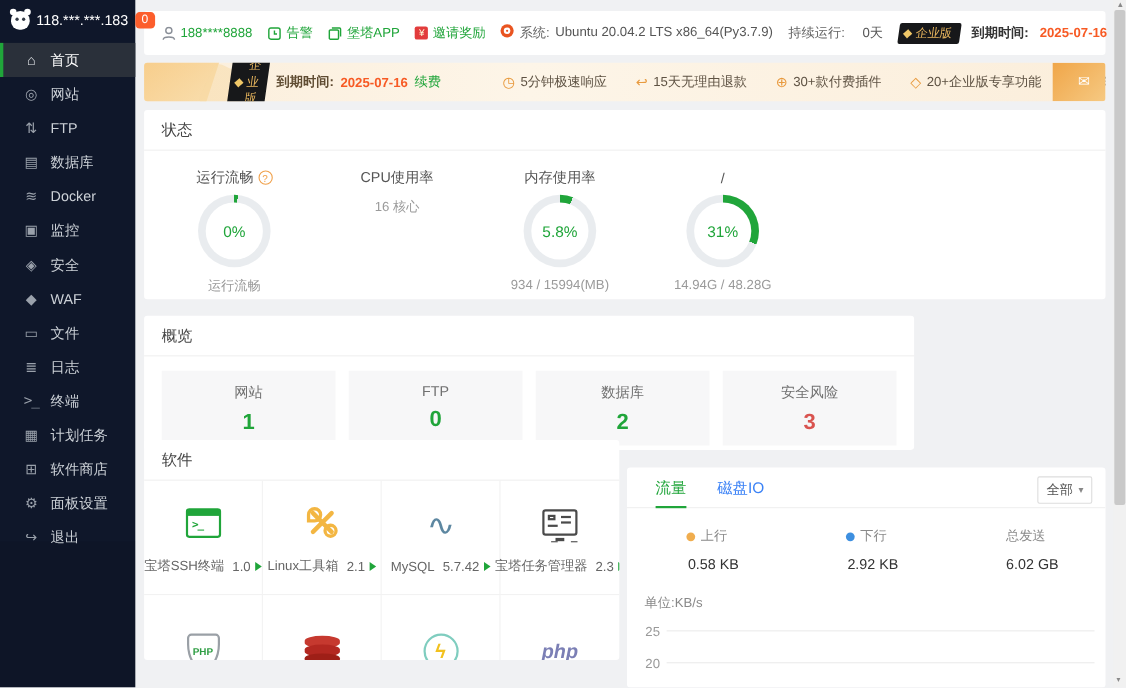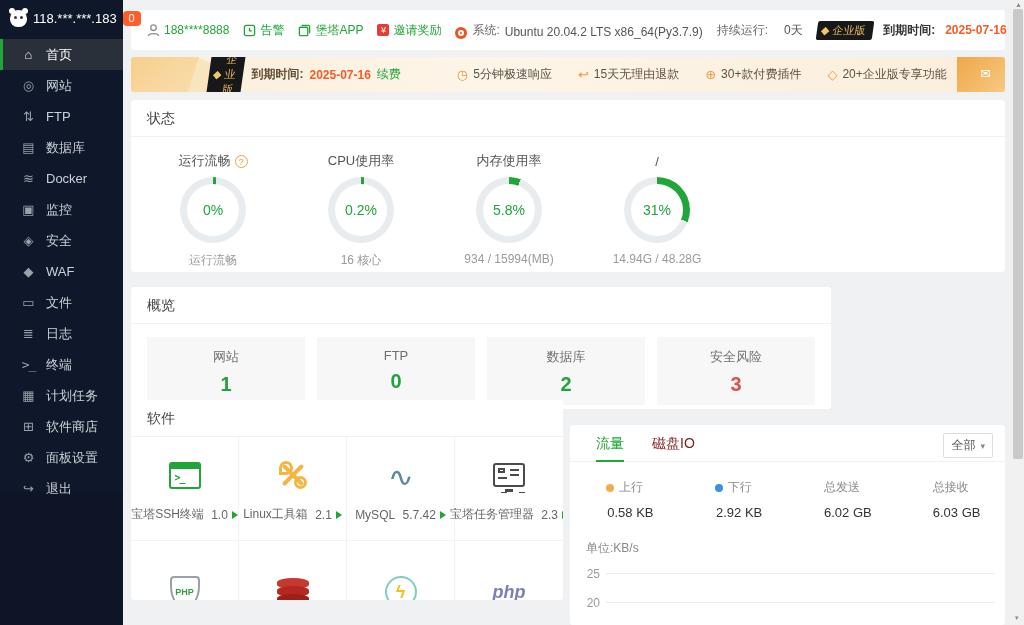--- a/index.html
+++ b/index.html
@@ -110,21 +110,21 @@
   .redis-ic i { position:absolute; left:0; width:32px; height:11px; background:#b32821; border-radius:50%/40%; }
   .redis-ic i:nth-child(1){ top:0; background:#c6392f; }
   .redis-ic i:nth-child(2){ top:8px; }
   .redis-ic i:nth-child(3){ top:16px; background:#9e1f17; }
   .bolt-ic { width:32px; height:32px; border:2px solid #7fcdbf; border-radius:50%; display:flex; align-items:center; justify-content:center; color:#f2c11e; font-size:18px; font-weight:bold; }
   .phplogo-ic { font-size:18px; font-weight:bold; font-style:italic; color:#7b7fb5; letter-spacing:0; }
 
   
   .traffic-card { left:570px; top:425px; width:435px; height:200px; overflow:hidden; }
   .tab-bar { height:37px; border-bottom:1px solid #f0f0f0; display:flex; align-items:center; padding:5px 12px; position:relative; }
-  .tab { padding:0 14px; font-size:14px; color:#7f1d1d; height:37px; line-height:37px; cursor:pointer; position:relative; }
+  .tab { padding:0 14px; font-size:14px; color:#3b82f6; height:37px; line-height:37px; cursor:pointer; position:relative; }
   .tab.active { color:#20a53a; }
   .tab.active::after { content:""; position:absolute; left:14px; right:14px; bottom:0; height:2px; background:#20a53a; }
   .range-select { position:absolute; right:12px; top:8px; border:1px solid #ddd; border-radius:2px; padding:3px 7px; font-size:12px; color:#555; display:flex; align-items:center; gap:5px; cursor:pointer; background:#fff; }
   .range-select .chev { font-size:9px; color:#888; }
   .net-stats { display:flex; margin-top:17px; }
   .net-stat { flex:1; text-align:center; }
   .ns-label { font-size:12px; color:#8a8a8a; display:flex; align-items:center; justify-content:center; gap:5px; }
   .ns-dot { width:8px; height:8px; border-radius:50%; display:none; }
   .ns-value { font-size:13px; color:#333; margin-top:9px;padding-left:12px; }
   .unit-label { font-size:12px; color:#888; margin:20px 0 2px 16px; }
@@ -228,21 +228,21 @@
     <svg width="13" height="13" viewBox="0 0 14 14">
         <rect x="1.5" y="3.5" width="9" height="9" rx="1" fill="none" stroke="#20a53a" stroke-width="1.4"></rect>
         <path d="M4 1.5 H11.5 A1 1 0 0 1 12.5 2.5 V10" fill="none" stroke="#20a53a" stroke-width="1.4"></path>
       </svg>
     <span>堡塔APP</span>
   </span>
   <span class="h-item">
     <span class="gift-box">¥</span>
     <span>邀请奖励</span>
   </span>
-  <span class="sys-text" style="display:flex;align-items:flex-end;gap:5px;">
+  <span class="sys-text" style="display:flex;align-items:flex-start;gap:5px;">
     <span class="ubuntu-dot"></span>
     <span>系统:</span>
     <b>Ubuntu 20.04.2 LTS x86_64(Py3.7.9)</b>
   </span>
   <span class="sys-text" style="display:flex;gap:16px;">
     <span>持续运行:</span>
     <b>0天</b>
   </span>
   <span class="h-right">
     <span class="edition-badge">
@@ -306,23 +306,20 @@
         </div>
       <div class="gauge" style="background: conic-gradient(rgb(32, 165, 58) 1.6%, rgb(233, 236, 239) 0deg);">
           <span class="gauge-val">0%</span>
         </div>
       <div class="gauge-sub">运行流畅</div>
     </div>
     <div class="gauge-block">
       <div class="gauge-label">
           <span>CPU使用率</span>
         </div>
-      <div class="gauge" style="background: conic-gradient(rgb(32, 165, 58) 1.6%, rgb(233, 236, 239) 0deg);">
-          <span class="gauge-val">0.2%</span>
-        </div>
       <div class="gauge-sub">16 核心</div>
     </div>
     <div class="gauge-block">
       <div class="gauge-label">
           <span>内存使用率</span>
         </div>
       <div class="gauge" style="background: conic-gradient(rgb(32, 165, 58) 5.8%, rgb(233, 236, 239) 0deg);">
           <span class="gauge-val">5.8%</span>
         </div>
       <div class="gauge-sub">934 / 15994(MB)</div>
@@ -448,26 +445,20 @@
           <span>下行</span>
         </div>
       <div class="ns-value">2.92 KB</div>
     </div>
     <div class="net-stat">
       <div class="ns-label">
           <span>总发送</span>
         </div>
       <div class="ns-value">6.02 GB</div>
     </div>
-    <div class="net-stat">
-      <div class="ns-label">
-          <span>总接收</span>
-        </div>
-      <div class="ns-value">6.03 GB</div>
-    </div>
   </div>
   <div class="unit-label">单位:KB/s</div>
   <div class="grid-rows">
     <div class="grid-row">
         <span class="ytick">25</span>
         <span class="gline"></span>
       </div>
     <div class="grid-row">
         <span class="ytick">20</span>
         <span class="gline"></span>

